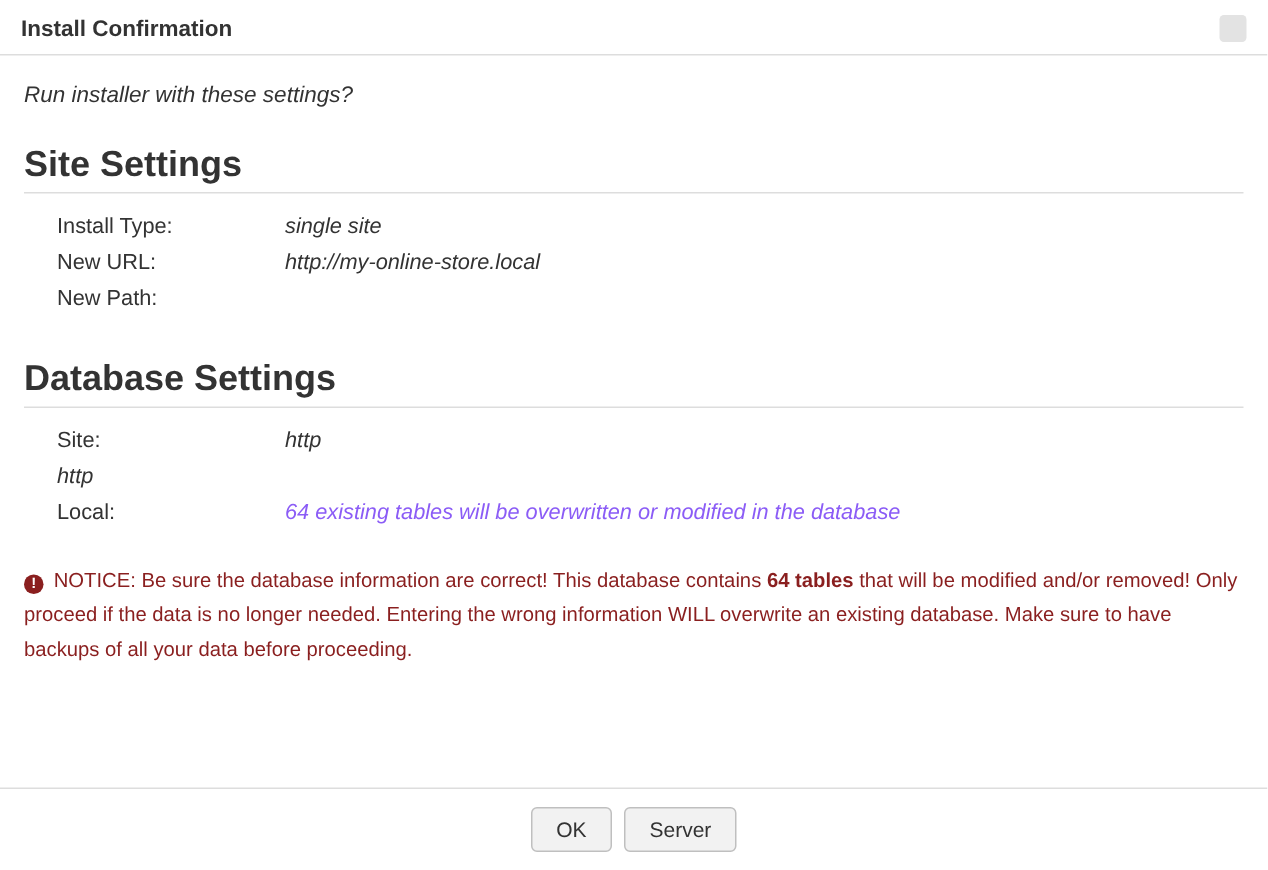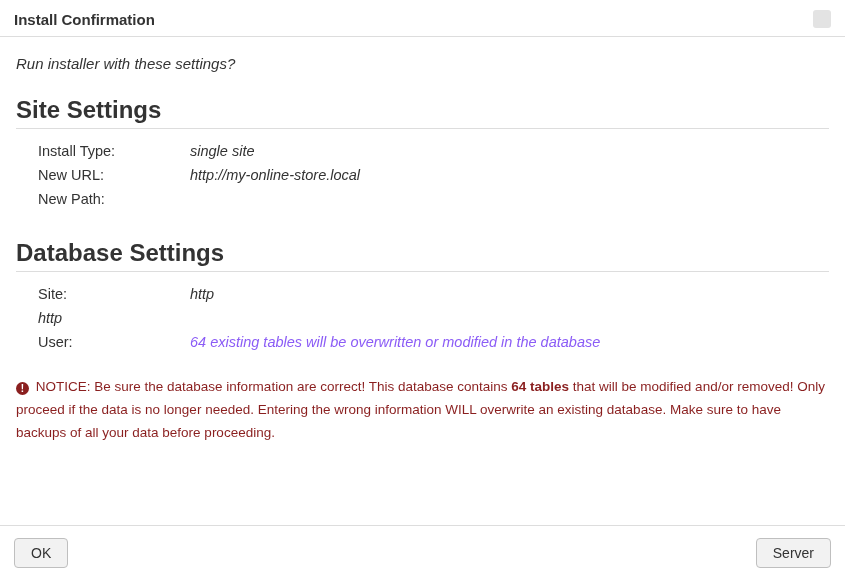--- a/index.html
+++ b/index.html
@@ -99,21 +99,21 @@
       margin-right: 3px;
       vertical-align: -1px;
     }
     .notice-strong {
       font-weight: bold;
     }
     .footer {
       border-top: 1px solid #ddd;
       padding: 12px 14px;
       display: flex;
-      justify-content: space-between;
+      justify-content: center;
       gap: 8px;
       position: absolute;
       bottom: 0;
       left: 0;
       right: 0;
       background: #fff;
     }
     .btn {
       font-size: 14px;
       padding: 6px 16px;
@@ -156,21 +156,21 @@
   <div class="section-divider"></div>
   <div class="kv-table" style="margin-bottom:18px;">
     <div class="kv-row">
       <div class="kv-key">Site:</div>
       <div class="kv-val">http</div>
     </div>
     <div class="kv-row">
       <div class="kv-val">http</div>
     </div>
     <div class="kv-row">
-      <div class="kv-key">User:</div>
+      <div class="kv-key">Local:</div>
       <div class="kv-val-danger">64 existing tables will be overwritten or modified in the database</div>
     </div>
   </div>
 
   <div class="notice-block">
     <span class="notice-icon">!</span>
     <span>NOTICE: Be sure the database information are correct! This database contains </span><span class="notice-strong">64 tables</span><span> that will be modified and/or removed! Only proceed if the data is no longer needed. Entering the wrong information WILL overwrite an existing database. Make sure to have backups of all your data before proceeding.</span>
   </div>
 
 </div>

